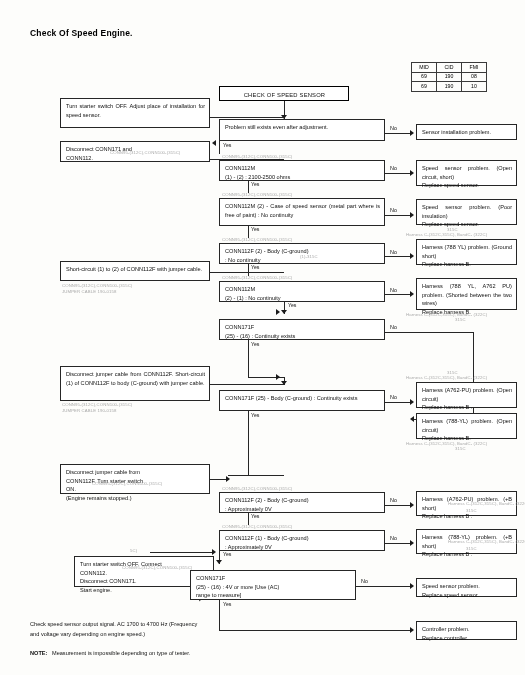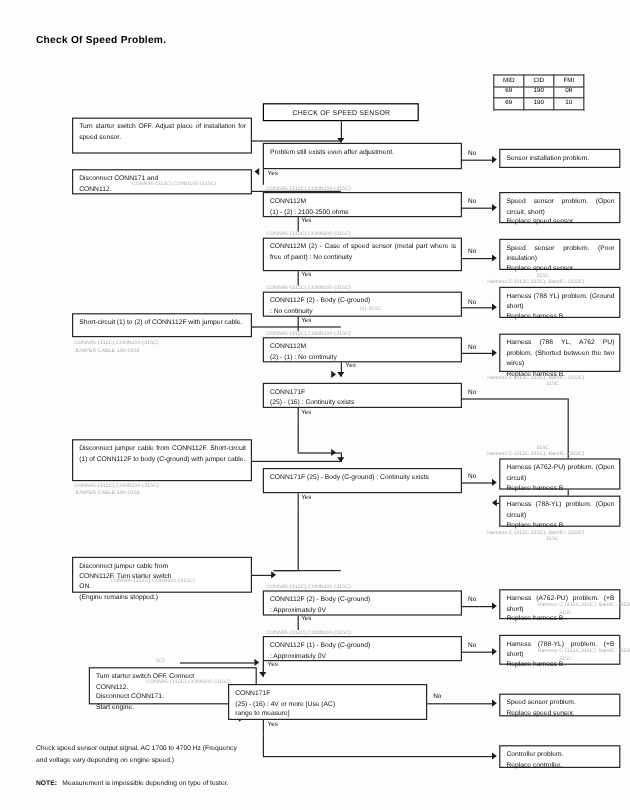--- a/index.html
+++ b/index.html
@@ -93,21 +93,21 @@
     position:absolute;font-size:5.6px;line-height:1.7;color:#111;
   }
   .footer-note{position:absolute;font-size:5.6px;color:#111;}
   .footer-note b{font-weight:bold;}
 </style>
 </head>
 <body>
 
 <div class="page">
 
-  <div class="abs page-title">Check Of Speed Problem.</div>
+  <div class="abs page-title">Check Of Speed Engine.</div>
 
   <table class="abs code-table">
     <tbody>
         <tr>
       <th>MID</th>
       <th>CID</th>
       <th>FMI</th>
     </tr>
     <tr>
       <td>69</td>

